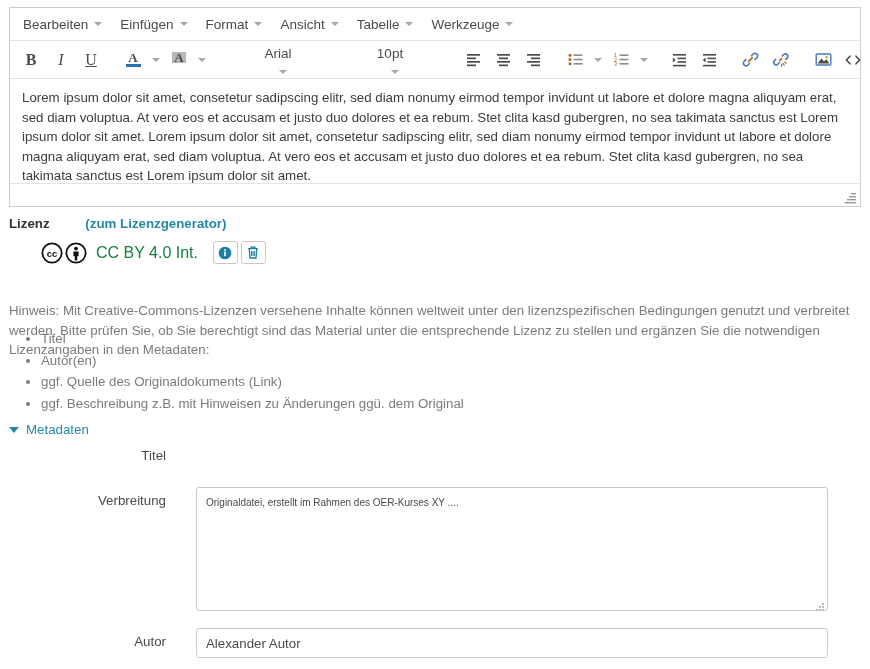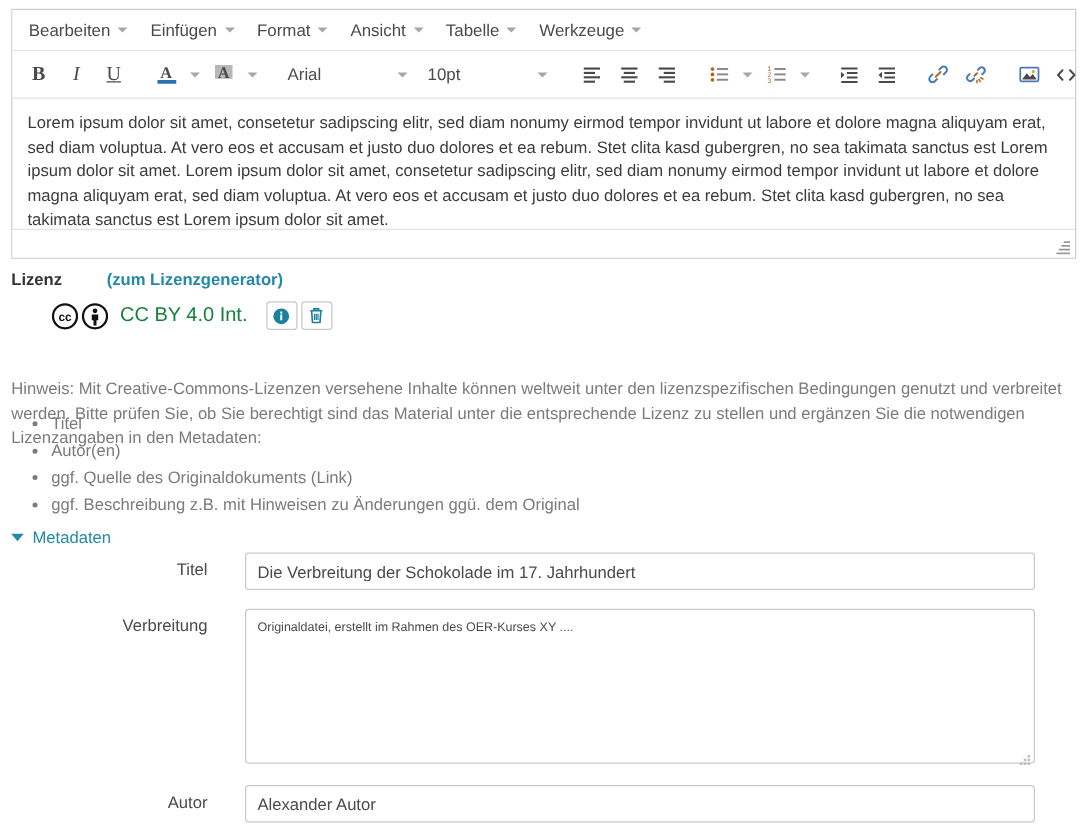--- a/index.html
+++ b/index.html
@@ -48,21 +48,21 @@
   .ital-i  { font-style: italic; font-family: "Liberation Serif", serif; font-size: 16px; }
   .und-i   { text-decoration: underline; font-family: "Liberation Serif", serif; font-size: 16px; }
 
   .colorbtn { flex-direction: column; gap: 1px; }
   .colorbtn .ltr { font-family: "Liberation Serif", serif; font-size: 13px; line-height: 11px; font-weight: bold; color:#4a4a4a; }
   .colorbtn .bar { width: 15px; height: 3px; }
   .hilite .ltr { background: #b7b7b7; padding: 0 2px; }
 
   .selectbox {
     height: 28px; display: flex; align-items: center; justify-content: space-between;
-    font-size: 13.5px; color: #4a4a4a; padding: 0 8px; border-radius: 2px; cursor: pointer;
+    font-size: 13.5px; color: #4a4a4a; padding: 0 8px; border-radius: 2px; cursor: pointer; flex-direction: column;
   }
   .selectbox .caret { margin-left: 10px; }
 
   .ed-body {
     flex: 1; padding: 9px 12px 4px 12px; overflow: hidden;
     font-size: 13.3px; line-height: 19.5px; color: #3c3c3c; text-align: left;
   }
   .ed-status {
     height: 23px; border-top: 1px solid #e3e3e3; position: relative; background: #fff;
   }
@@ -393,21 +393,20 @@
     <li>ggf. Beschreibung z.B. mit Hinweisen zu Änderungen ggü. dem Original</li>
   </ul>
 
   <div class="meta-head">
     <span class="tri-down"></span>
     <span>Metadaten</span>
   </div>
 
   <div class="field-row" style="left:0; top:442px;">
     <div class="field-label">Titel</div>
-    <input class="field-input" type="text" value="Die Verbreitung der Schokolade im 17. Jahrhundert" style="">
   </div>
 
   <div class="field-row" style="left:0; top:487px;">
     <div class="field-label">Verbreitung</div>
     <div class="ta-wrap">
       <textarea class="field-textarea" style="">Originaldatei, erstellt im Rahmen des OER-Kurses XY ....</textarea>
       <div class="ta-grip">
         <i style="left:7px; top:1px;"></i>
         <i style="left:4px; top:4px;"></i>
           <i style="left:7px; top:4px;"></i>

